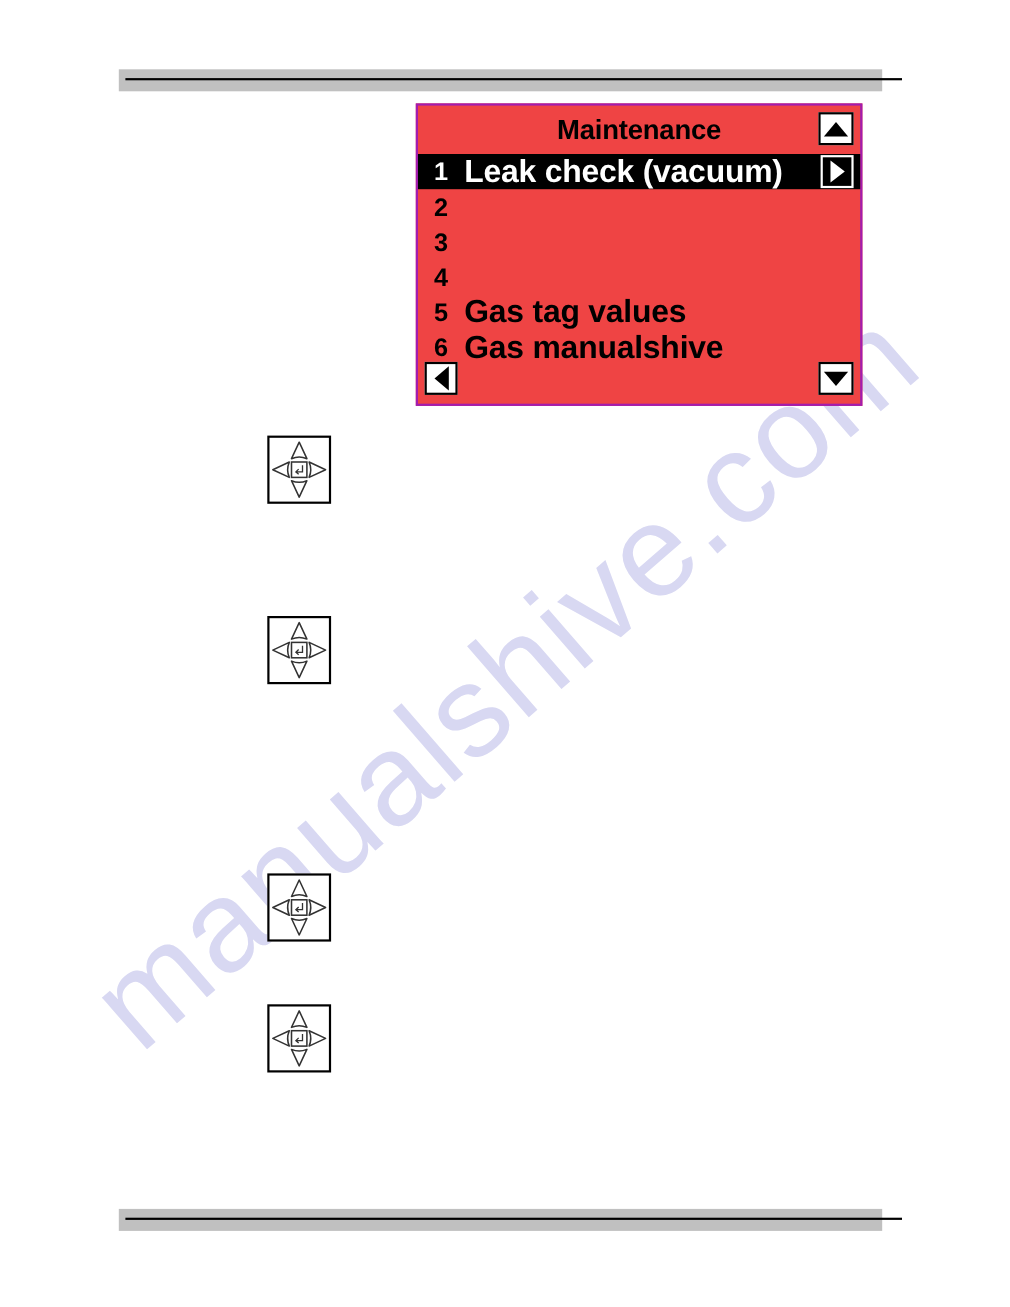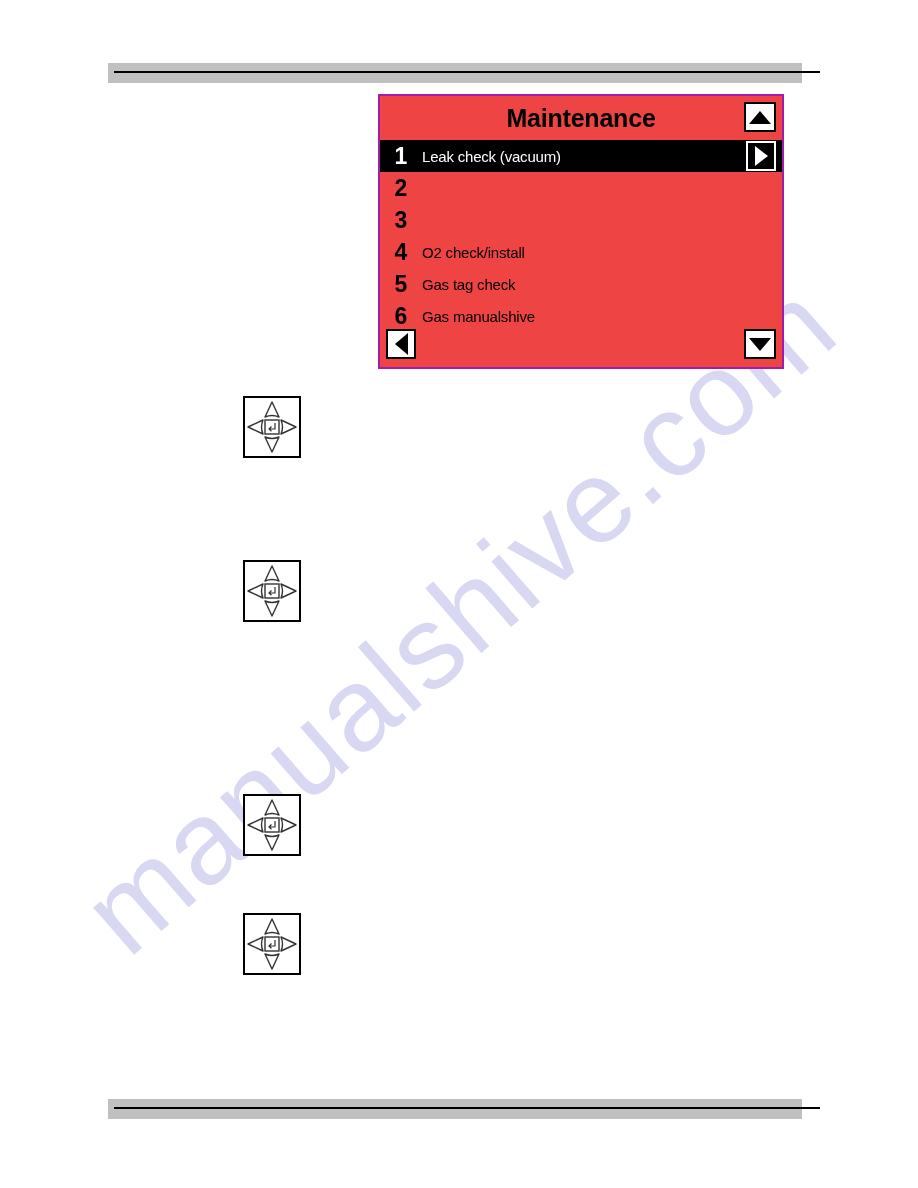--- a/index.html
+++ b/index.html
@@ -155,22 +155,22 @@
   }
   .menu-num {
     width: 42px;
     text-align: center;
     font-size: 23px;
     font-weight: bold;
     color: #000000;
     flex: 0 0 42px;
   }
   .menu-label {
-    font-size: 15px;
-    font-weight: normal;
+    font-size: 29px;
+    font-weight: bold;
     color: #000000;
     letter-spacing: -0.2px;
   }
   .menu-row.selected .menu-num,
   .menu-row.selected .menu-label {
     color: #ffffff;
   }
   .row-enter-btn {
     position: absolute;
     right: 6px;
@@ -229,26 +229,25 @@
     <div class="menu-row">
       <span class="menu-num">2</span>
     </div>
 
     <div class="menu-row">
       <span class="menu-num">3</span>
     </div>
 
     <div class="menu-row">
       <span class="menu-num">4</span>
-      <span class="menu-label">O2 check/install</span>
     </div>
 
     <div class="menu-row">
       <span class="menu-num">5</span>
-      <span class="menu-label">Gas tag check</span>
+      <span class="menu-label">Gas tag values</span>
     </div>
 
     <div class="menu-row">
       <span class="menu-num">6</span>
       <span class="menu-label">Gas manualshive</span>
     </div>
 
   </div>
 
   <div class="btn-square btn-back">

